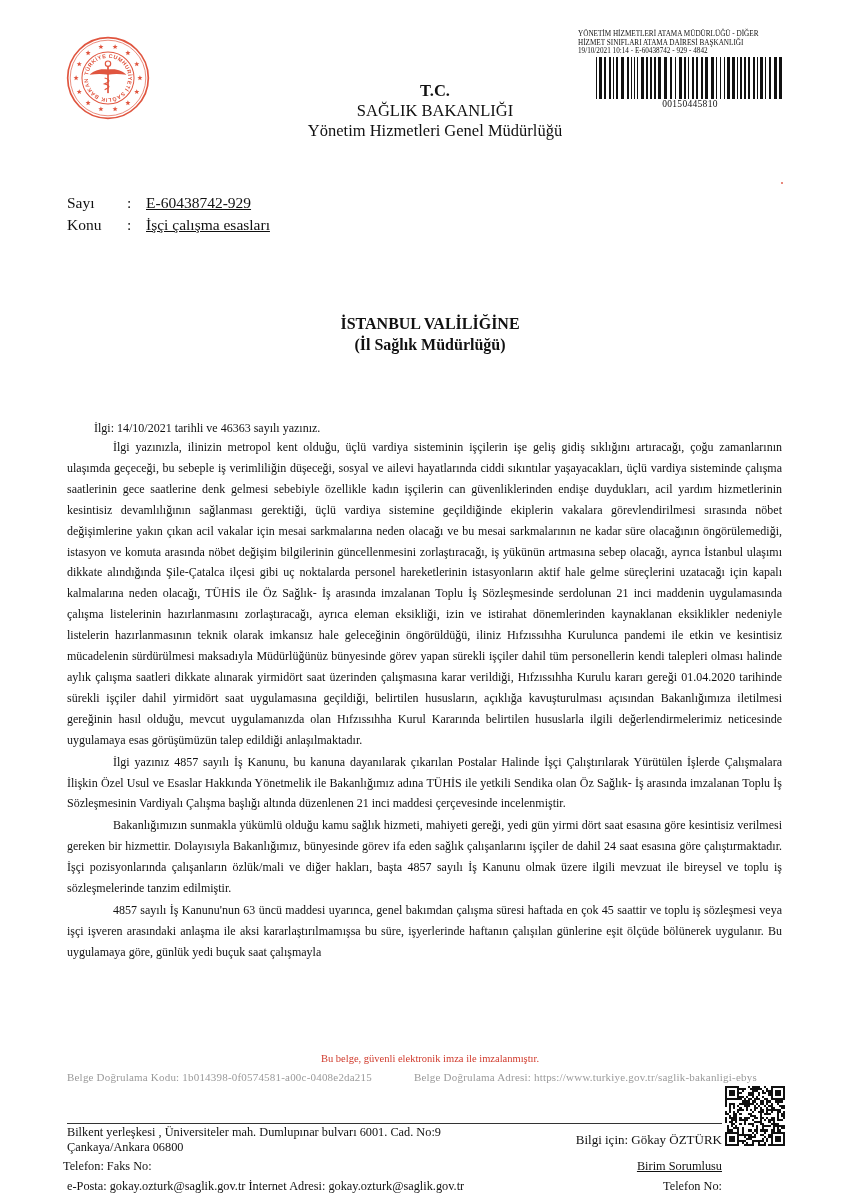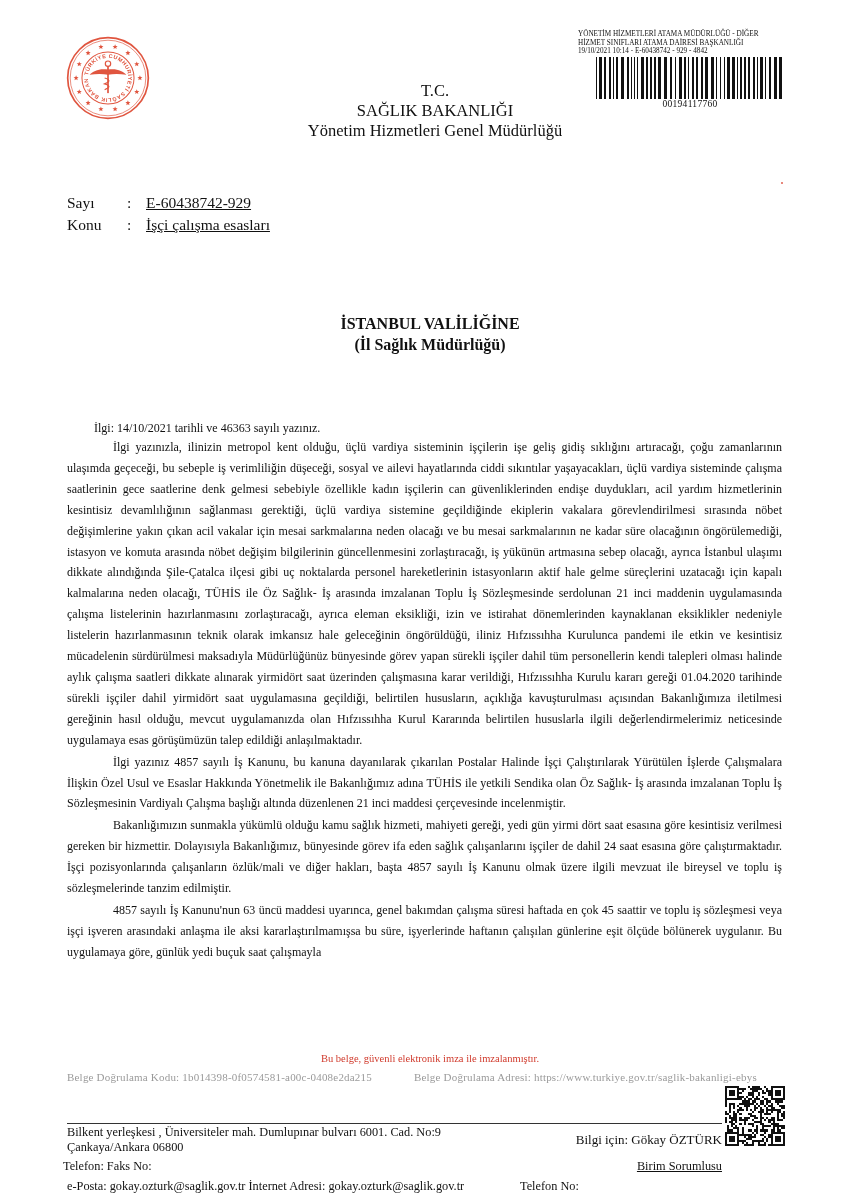--- a/index.html
+++ b/index.html
@@ -71,21 +71,21 @@
   </text>
   <g fill="#e0553f" stroke="#e0553f">
     <circle cx="50" cy="33" r="3.2" fill="none" stroke-width="1.4"></circle>
     <rect x="49" y="36" width="2" height="32" stroke="none"></rect>
     <path d="M50 40 C 40 38, 32 42, 28 46 C 36 45, 44 45, 50 46 Z" stroke="none"></path>
     <path d="M50 40 C 60 38, 68 42, 72 46 C 64 45, 56 45, 50 46 Z" stroke="none"></path>
     <path d="M46 50 Q 56 53 46 57 Q 56 60 46 64" fill="none" stroke-width="1.5"></path>
   </g>
 </svg>
 
-<div class="abs hdr" style="top:81px;">T.C.</div>
+<div class="abs hdr" style="top:81px;font-weight:bold;">T.C.</div>
 <div class="abs hdr" style="top:101px;">SAĞLIK BAKANLIĞI</div>
 <div class="abs hdr" style="top:121px;">Yönetim Hizmetleri Genel Müdürlüğü</div>
 
 <div id="bc-text" class="abs">
   <div>YÖNETİM HİZMETLERİ ATAMA MÜDÜRLÜĞÜ - DİĞER</div>
   <div>HİZMET SINIFLARI ATAMA DAİRESİ BAŞKANLIĞI</div>
   <div>19/10/2021 10:14 - E-60438742 - 929 - 4842</div>
 </div>
 <svg id="barcode" class="abs">
     <rect x="0" y="0" width="1" height="42" fill="#111"></rect>
@@ -125,21 +125,21 @@
     <rect x="148" y="0" width="2" height="42" fill="#111"></rect>
     <rect x="152" y="0" width="2" height="42" fill="#111"></rect>
     <rect x="157" y="0" width="2" height="42" fill="#111"></rect>
     <rect x="161" y="0" width="1" height="42" fill="#111"></rect>
     <rect x="164" y="0" width="3" height="42" fill="#111"></rect>
     <rect x="169" y="0" width="1" height="42" fill="#111"></rect>
     <rect x="173" y="0" width="2" height="42" fill="#111"></rect>
     <rect x="178" y="0" width="3" height="42" fill="#111"></rect>
     <rect x="183" y="0" width="3" height="42" fill="#111"></rect>
   </svg>
-<div id="bc-num" class="abs">00194117760</div>
+<div id="bc-num" class="abs">00150445810</div>
 <div id="red-dot" class="abs"></div>
 
 <div class="abs meta" style="top:193px;">
   <span class="k">Sayı</span><span class="c">:</span><span>E-60438742-929</span>
 </div>
 <div class="abs meta" style="top:215px;">
   <span class="k">Konu</span><span class="c">:</span><span>İşçi çalışma esasları</span>
 </div>
 
 <div class="abs addr" style="top:313px;">İSTANBUL VALİLİĞİNE</div>
@@ -610,13 +610,13 @@
     <rect x="28" y="28" width="1" height="1" fill="#111"></rect>
   </svg>
 
 <div id="footer-rule" class="abs"></div>
 <div class="abs ft" style="left:67px; top:1125px;">Bilkent yerleşkesi , Üniversiteler mah. Dumlupınar bulvarı 6001. Cad. No:9</div>
 <div class="abs ft" style="left:67px; top:1140px;text-align:center;">Çankaya/Ankara 06800</div>
 <div class="abs ft" style="left:63px; top:1159px;">Telefon:  Faks No:</div>
 <div class="abs ft" style="left:67px; top:1179px;">e-Posta: gokay.ozturk@saglik.gov.tr İnternet Adresi: gokay.ozturk@saglik.gov.tr</div>
 <div class="abs ft" style="left:520px; width:202px; text-align:right; top:1132px; font-size:13px;">Bilgi için: Gökay ÖZTÜRK</div>
 <div class="abs ft" style="left:520px; width:202px; text-align:right; top:1159px;text-decoration:underline;">Birim Sorumlusu</div>
-<div class="abs ft" style="left:520px; width:202px; text-align:left; top:1179px;">Telefon No:</div>
+<div class="abs ft" style="left:520px; width:202px; text-align:right; top:1179px;">Telefon No:</div>
 
 </body></html>

